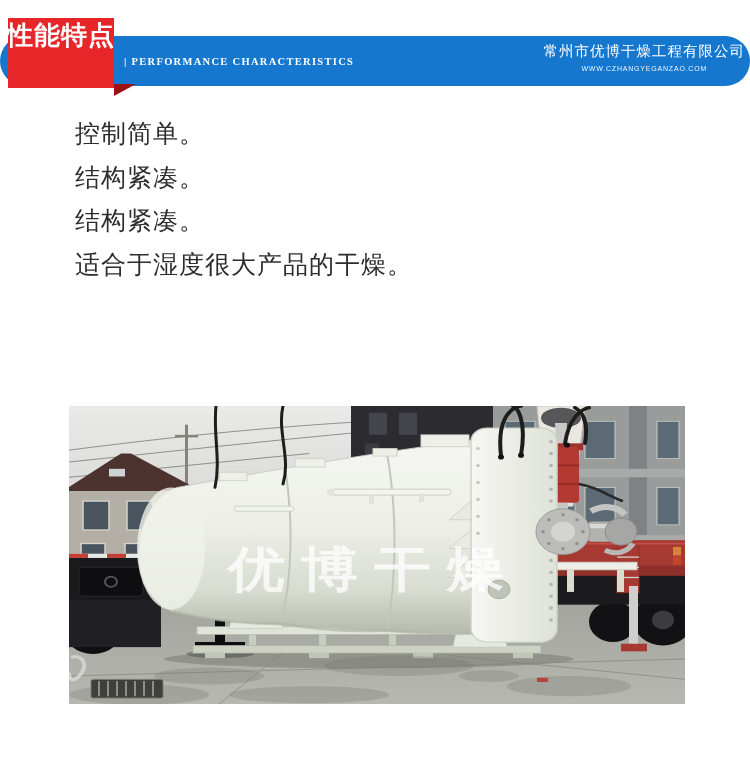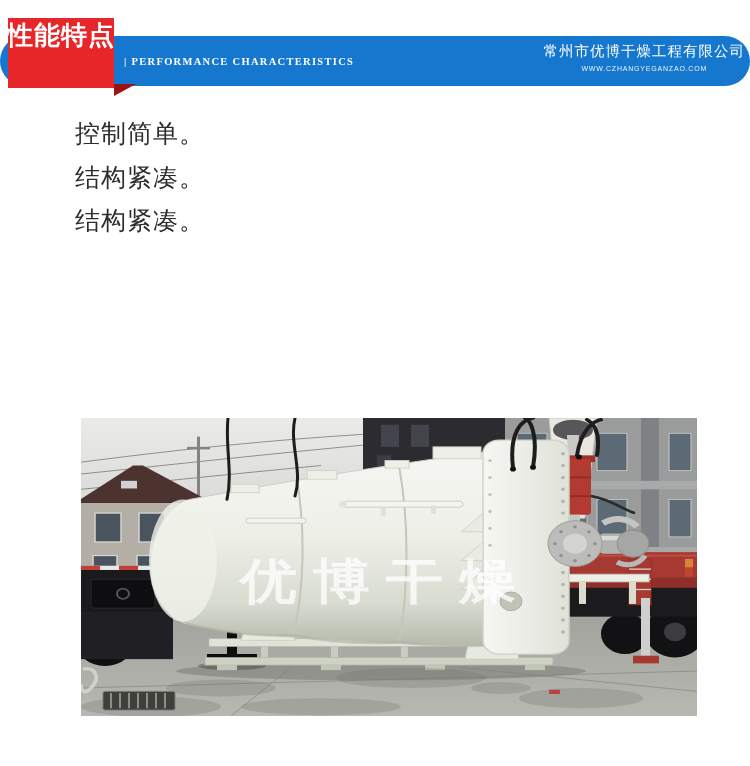--- a/index.html
+++ b/index.html
@@ -19,21 +19,21 @@
   .tag span{color:#ffffff;font-size:26px;font-weight:bold;letter-spacing:1px;white-space:nowrap;}
   .tag-fold{position:absolute;left:114px;top:84px;width:0;height:0;
             border-top:12px solid #9c1215;border-right:22px solid transparent;}
 
   
   .features{position:absolute;left:75px;top:112px;margin:0;padding:0;list-style:none;}
   .features li{height:43.5px;line-height:43.5px;font-size:25px;color:#2d2d2d;
                letter-spacing:1px;white-space:nowrap;}
 
   
-  .photo{position:absolute;left:69px;top:406px;width:616px;height:298px;margin:12px;
+  .photo{position:absolute;left:69px;top:406px;width:616px;height:298px;margin:0;
          background:#be185d;overflow:hidden;}
   .photo svg{display:block;width:100%;height:100%;}
 </style>
 </head>
 <body>
 
 <div class="page">
 
   <header>
     <div class="banner">
@@ -46,20 +46,21 @@
     <div class="tag">
       <span>性能特点</span>
     </div>
     <div class="tag-fold"></div>
   </header>
 
   <ul class="features">
     <li>控制简单。</li>
     <li>结构紧凑。</li>
     <li>结构紧凑。</li>
+    <li>适合于湿度很大产品的干燥。</li>
   </ul>
 
   <figure class="photo">
     <svg viewBox="0 0 616 351" preserveAspectRatio="none">
       <defs>
         <linearGradient id="sky" x1="0" y1="0" x2="0" y2="1">
           <stop offset="0" stop-color="#eaebe9"></stop>
             <stop offset="1" stop-color="#d2d3d1"></stop>
         </linearGradient>
         <linearGradient id="drum" x1="0" y1="0" x2="0" y2="1">

